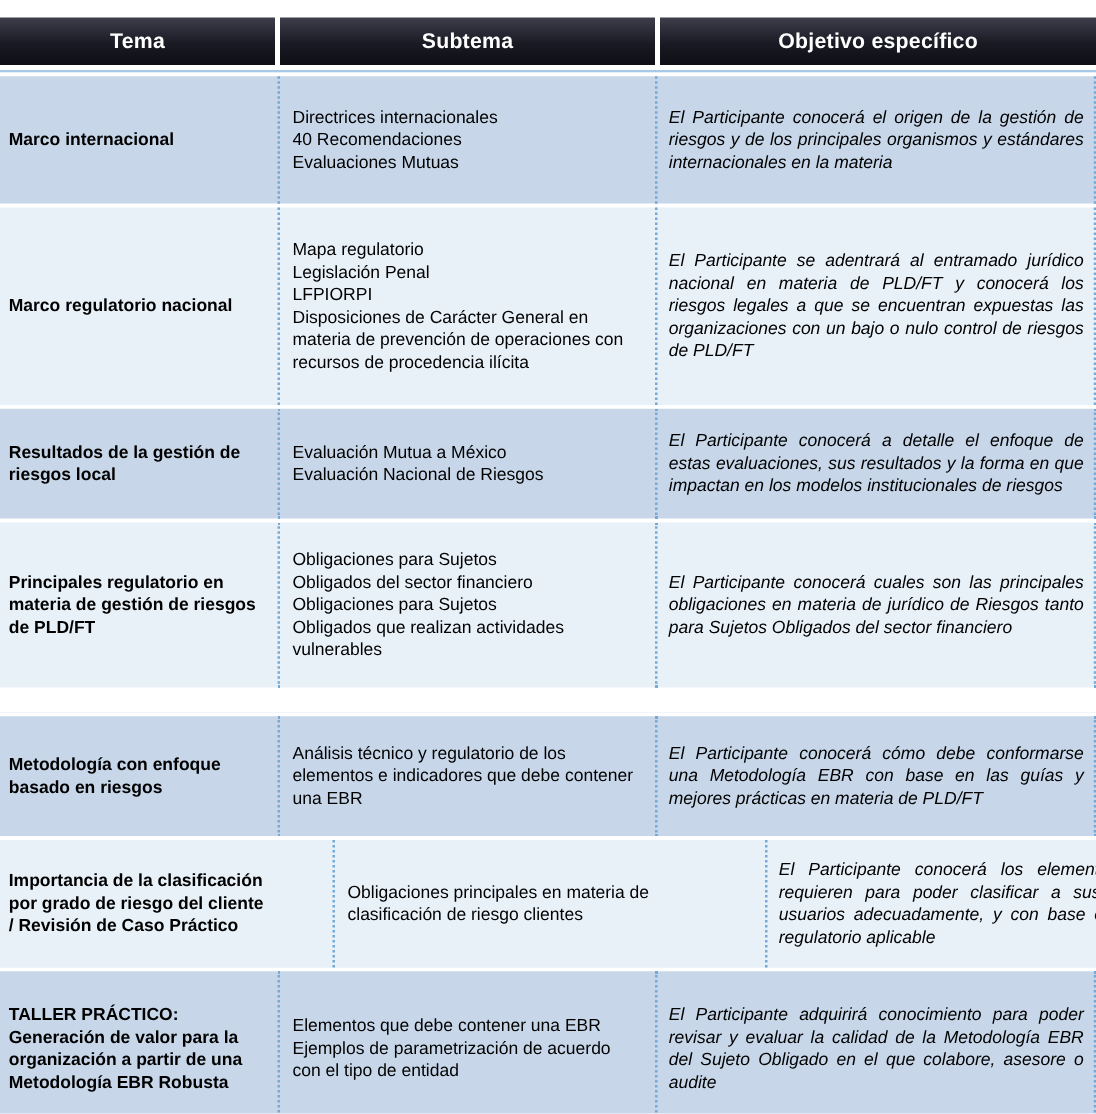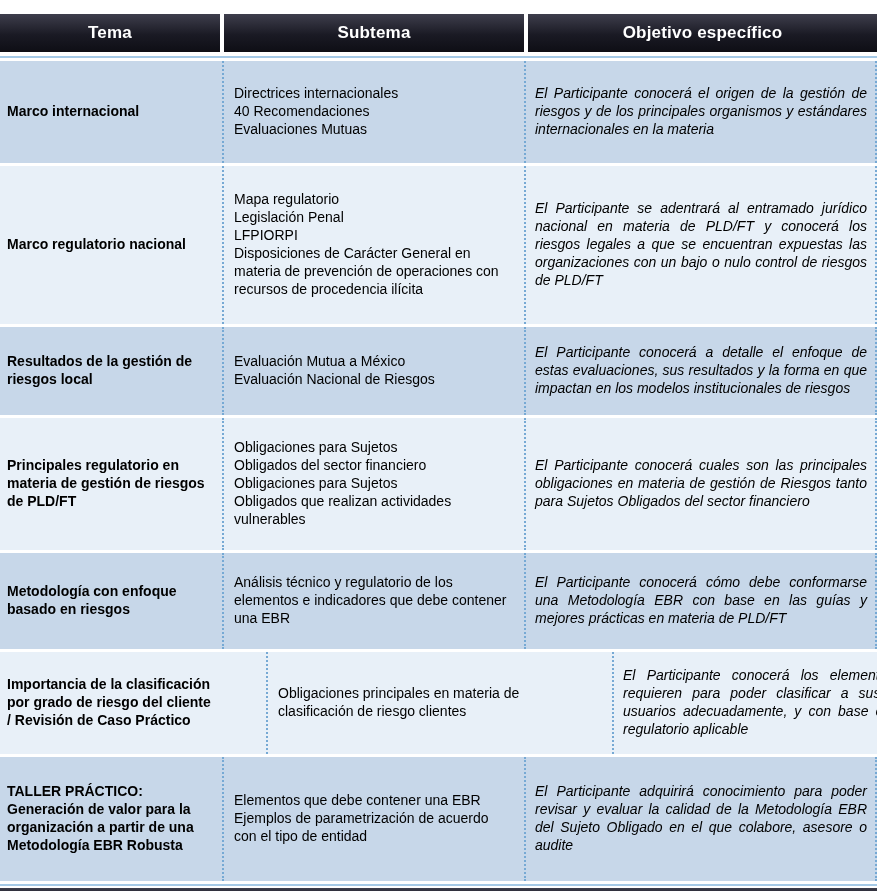--- a/index.html
+++ b/index.html
@@ -44,21 +44,21 @@
   
   .row {
     border-top: 3px solid #ffffff;
   }
   .row:nth-of-type(odd)  { background: #c7d7e9; }
   .row:nth-of-type(even) { background: #e8f0f8; }
   .row:nth-of-type(1) { min-height: 102px; }
   .row:nth-of-type(2) { min-height: 158px; }
   .row:nth-of-type(3) { min-height: 88px; }
   .row:nth-of-type(4) { min-height: 132px; }
-  .row:nth-of-type(5) { min-height: 96px; }
+  .row:nth-of-type(5) { min-height: 96px; margin-top: 20px; }
   .row:nth-of-type(6) { min-height: 102px; gap: 44px; }
   .row:nth-of-type(7) { min-height: 124px; }
   .cell {
     display: flex;
     flex-direction: column;
     justify-content: center;
     box-sizing: border-box;
     font-size: 14px;
     line-height: 1.28;
     color: #000000;
@@ -131,21 +131,21 @@
       <div class="cell objetivo">El Participante conocerá a detalle el enfoque de estas evaluaciones, sus resultados y la forma en que impactan en los modelos institucionales de riesgos</div>
     </div>
 
     <div class="grid row">
       <div class="cell tema">Principales regulatorio en materia de gestión de riesgos de PLD/FT</div>
       <div class="cell subtema">Obligaciones para Sujetos
 Obligados del sector financiero
 Obligaciones para Sujetos
 Obligados que realizan actividades
 vulnerables</div>
-      <div class="cell objetivo">El Participante conocerá cuales son las principales obligaciones en materia de gestión de Riesgos tanto para Sujetos Obligados del sector financiero</div>
+      <div class="cell objetivo">El Participante conocerá cuales son las principales obligaciones en materia de jurídico de Riesgos tanto para Sujetos Obligados del sector financiero</div>
     </div>
 
     <div class="grid row">
       <div class="cell tema">Metodología con enfoque basado en riesgos</div>
       <div class="cell subtema">Análisis técnico y regulatorio de los elementos e indicadores que debe contener una EBR</div>
       <div class="cell objetivo">El Participante conocerá cómo debe conformarse una Metodología EBR con base en las guías y mejores prácticas en materia de PLD/FT</div>
     </div>
 
     <div class="grid row">
       <div class="cell tema">Importancia de la clasificación por grado de riesgo del cliente / Revisión de Caso Práctico</div>

